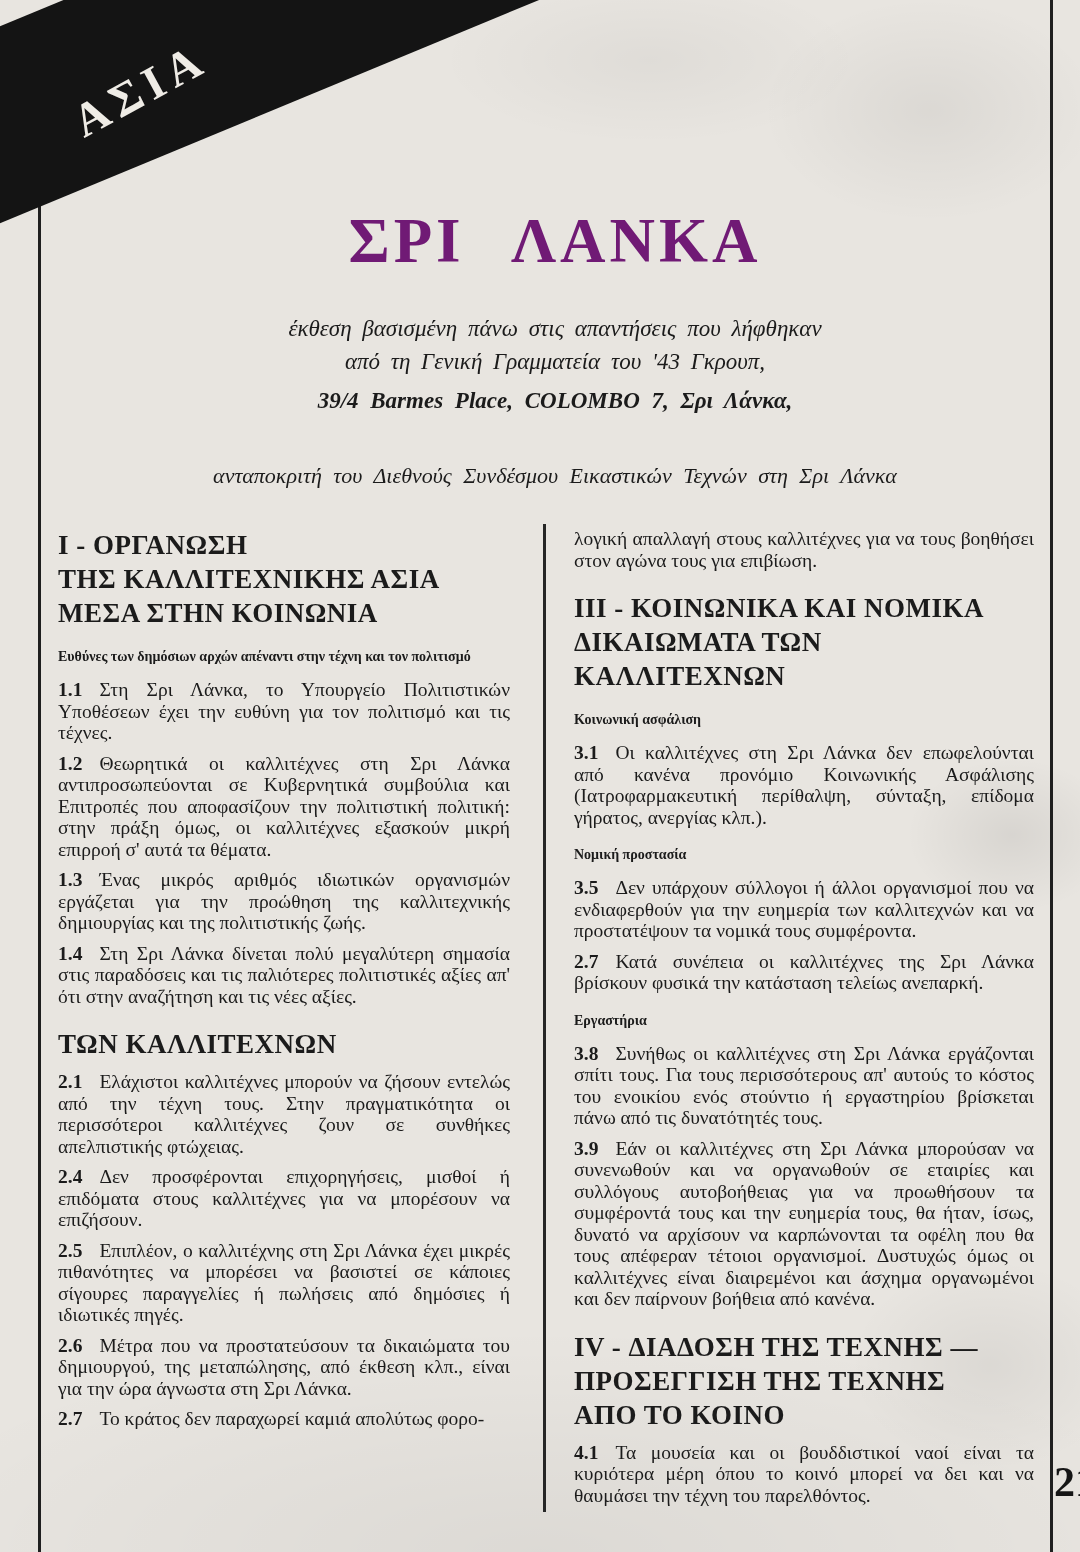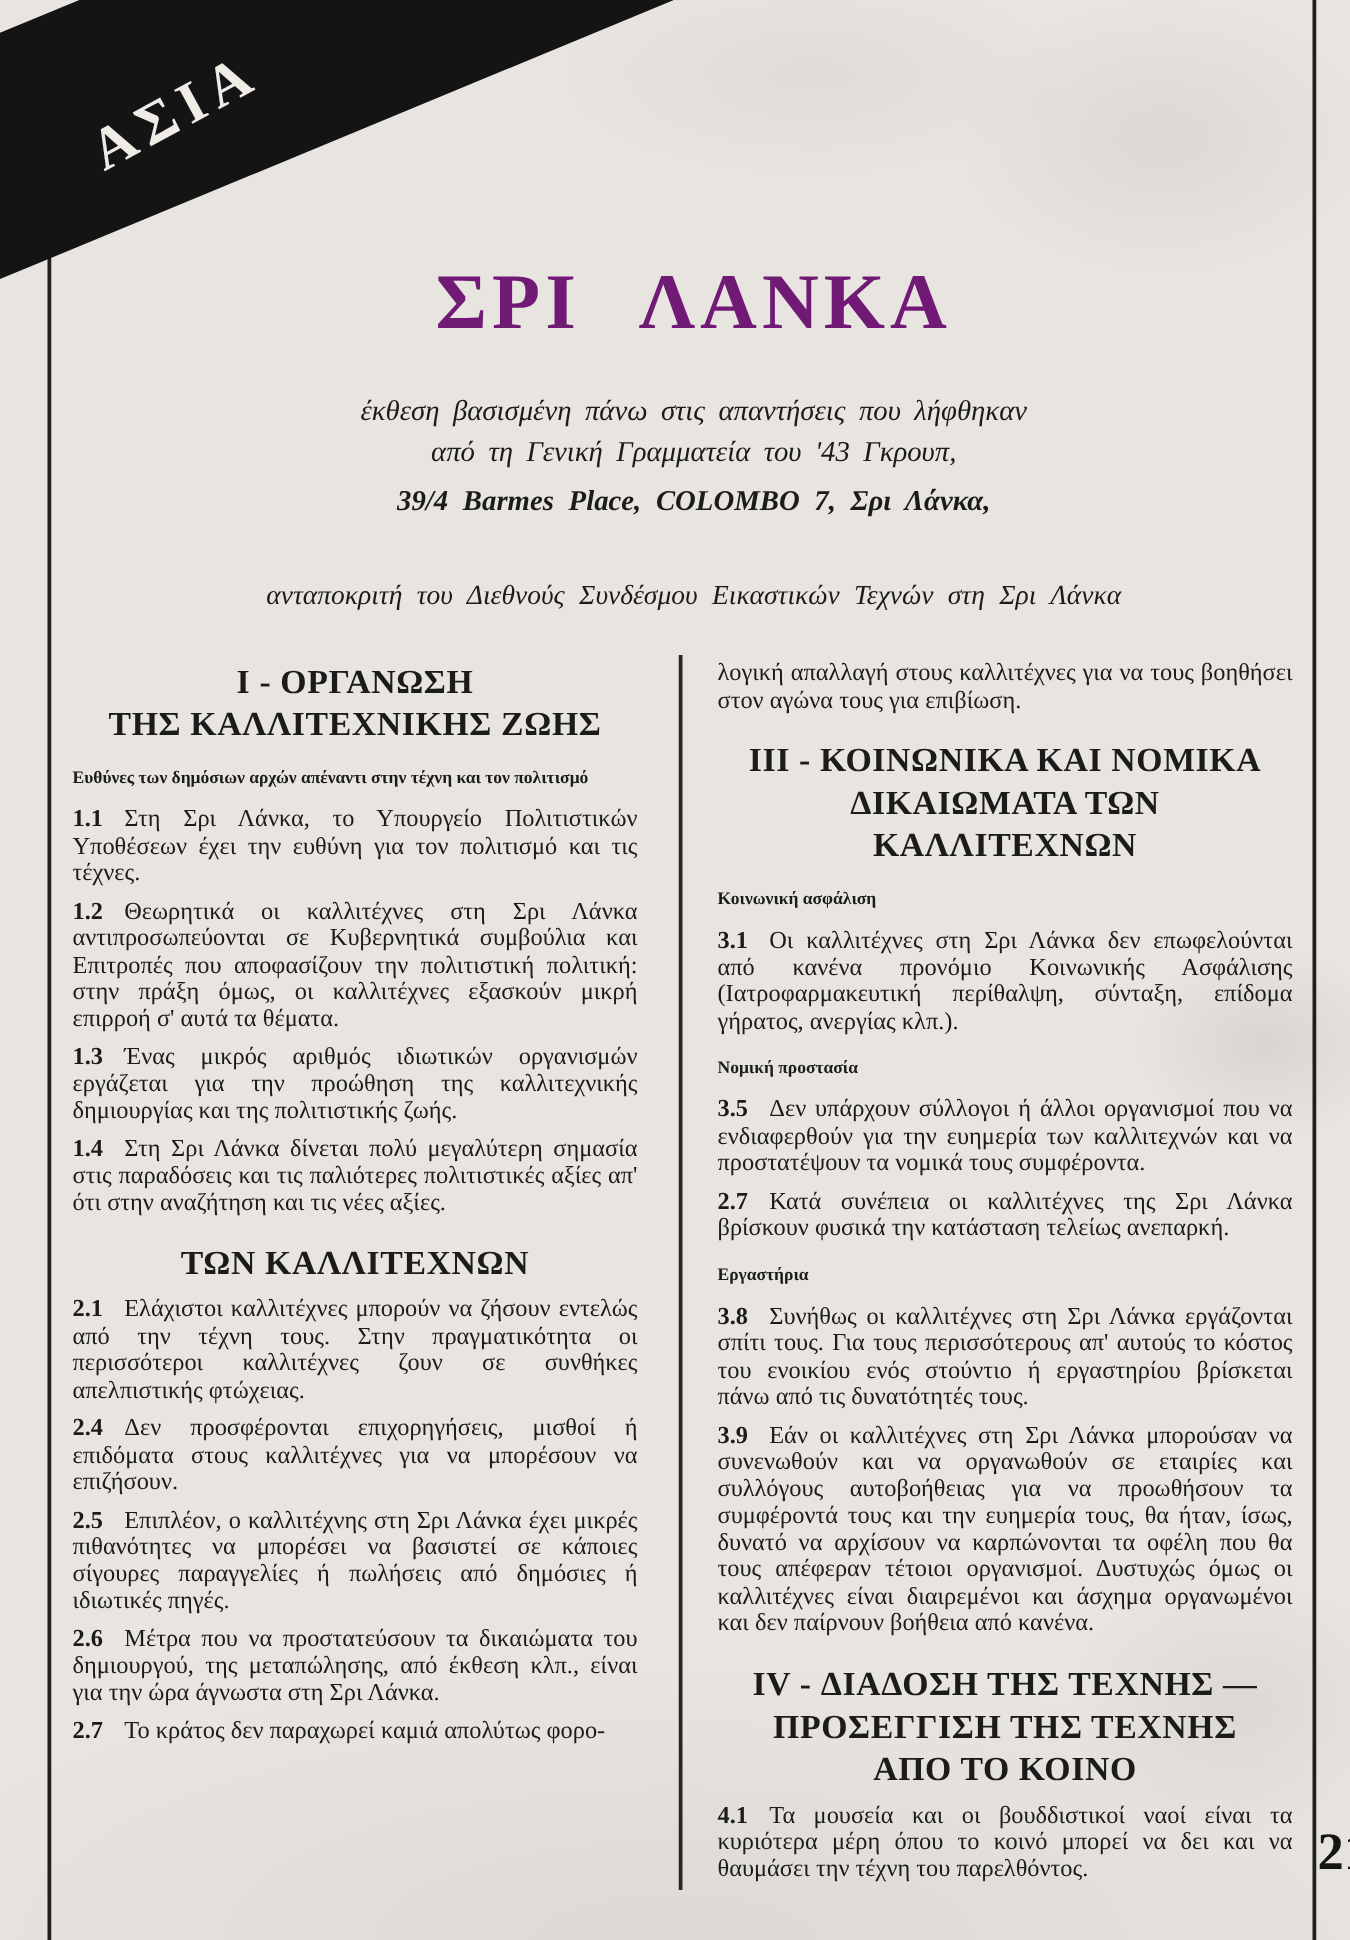--- a/index.html
+++ b/index.html
@@ -52,21 +52,21 @@
 
   
   .columns{position:absolute;top:524px;left:58px;width:980px;display:flex;z-index:2;}
   .col{text-align:justify;}
   .col-left{width:452px;}
   .col-right{width:460px;margin-left:28px;}
   .col-divider{width:3px;height:988px;background:#262626;margin-left:33px;flex:none;}
 
   .h2{font-size:27px;line-height:34px;font-weight:bold;margin:20px 0 10px 0;text-align:left;letter-spacing:.5px;}
   .h2:first-child{margin-top:4px;}
-  .h2 .h2-line{display:block;text-align:center;}
+  .h2 .h2-line{display:block;}
   .h3{font-size:14px;line-height:26px;font-weight:bold;margin:14px 0 0 0;text-align:left;}
   .para{font-size:19.5px;line-height:21.5px;margin:9px 0 0 0;}
   .pnum{font-weight:bold;margin-right:17px;}
   .pnum:empty{margin-right:0;}
 
   .page-number{
     position:absolute;left:1054px;top:1458px;z-index:2;
     font-weight:bold;font-size:42px;color:#151515;
   }
 </style>
@@ -88,21 +88,22 @@
       <div class="sub">από τη Γενική Γραμματεία του '43 Γκρουπ,</div>
       <div class="address">39/4 Barmes Place, COLOMBO 7, Σρι Λάνκα,</div>
       <div class="correspondent">ανταποκριτή του Διεθνούς Συνδέσμου Εικαστικών Τεχνών στη Σρι Λάνκα</div>
     </div>
 
     <div class="columns">
 
       <section class="col col-left">
         <div class="h2">
           <span class="h2-line">I - ΟΡΓΑΝΩΣΗ</span>
-          <span class="h2-line">ΤΗΣ ΚΑΛΛΙΤΕΧΝΙΚΗΣ ΖΩΗΣ</span>
+          <span class="h2-line">ΤΗΣ ΚΑΛΛΙΤΕΧΝΙΚΗΣ ΑΣΙΑ</span>
+          <span class="h2-line">ΜΕΣΑ ΣΤΗΝ ΚΟΙΝΩΝΙΑ</span>
         </div>
         <div class="h3">Ευθύνες των δημόσιων αρχών απέναντι στην τέχνη και τον πολιτισμό</div>
         <p class="para"><b class="pnum">1.1</b><span>Στη Σρι Λάνκα, το Υπουργείο Πολιτιστικών Υποθέσεων έχει την ευθύνη για τον πολιτισμό και τις τέχνες.</span></p>
         <p class="para"><b class="pnum">1.2</b><span>Θεωρητικά οι καλλιτέχνες στη Σρι Λάνκα αντιπροσωπεύονται σε Κυβερνητικά συμβούλια και Επιτροπές που αποφασίζουν την πολιτιστική πολιτική: στην πράξη όμως, οι καλλιτέχνες εξασκούν μικρή επιρροή σ' αυτά τα θέματα.</span></p>
         <p class="para"><b class="pnum">1.3</b><span>Ένας μικρός αριθμός ιδιωτικών οργανισμών εργάζεται για την προώθηση της καλλιτεχνικής δημιουργίας και της πολιτιστικής ζωής.</span></p>
         <p class="para"><b class="pnum">1.4</b><span>Στη Σρι Λάνκα δίνεται πολύ μεγαλύτερη σημασία στις παραδόσεις και τις παλιότερες πολιτιστικές αξίες απ' ότι στην αναζήτηση και τις νέες αξίες.</span></p>
         <div class="h2">
           <span class="h2-line">ΤΩΝ ΚΑΛΛΙΤΕΧΝΩΝ</span>
         </div>
         <p class="para"><b class="pnum">2.1</b><span>Ελάχιστοι καλλιτέχνες μπορούν να ζήσουν εντελώς από την τέχνη τους. Στην πραγματικότητα οι περισσότεροι καλλιτέχνες ζουν σε συνθήκες απελπιστικής φτώχειας.</span></p>

